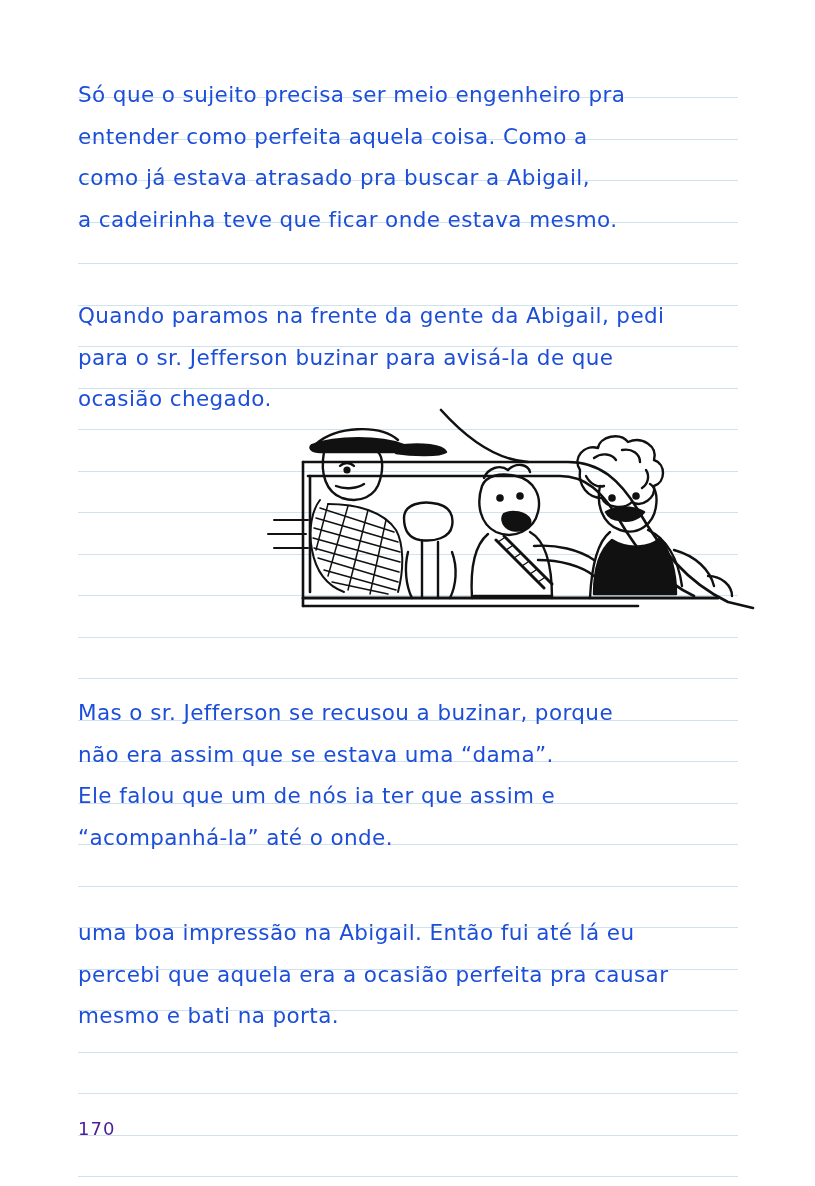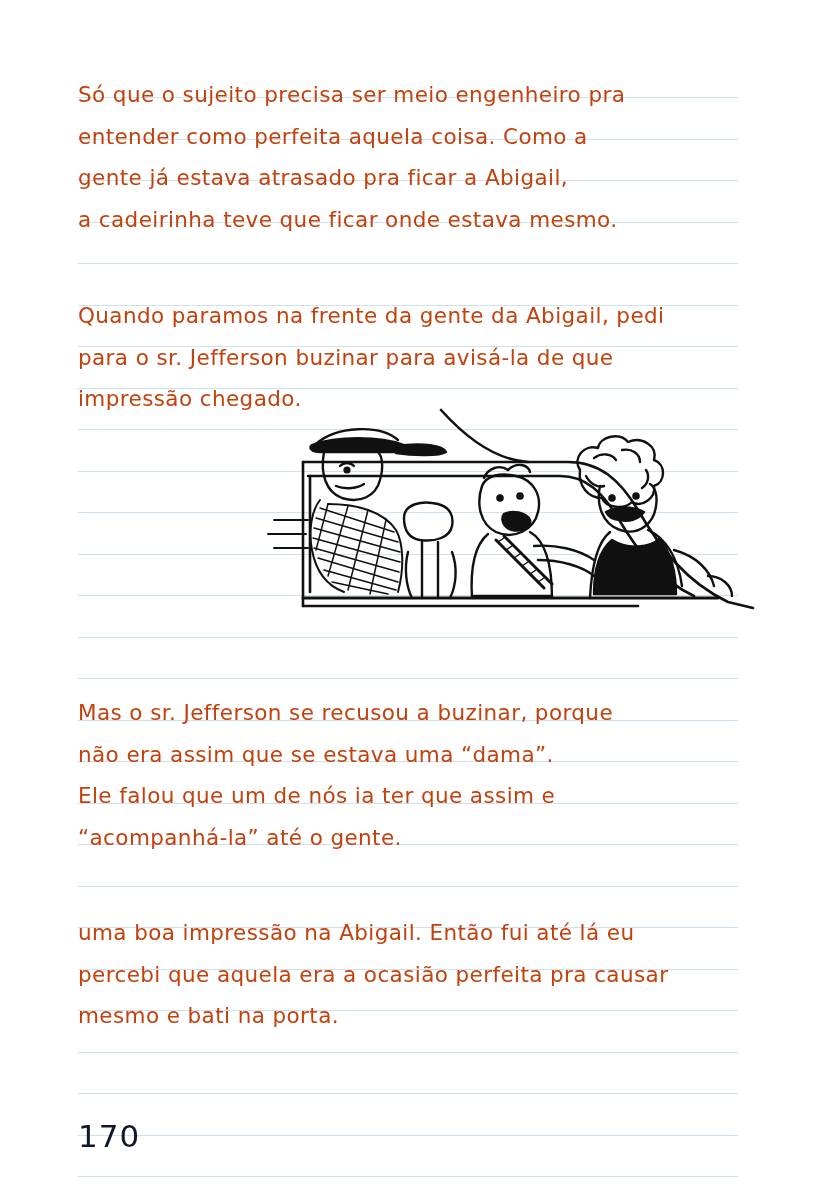--- a/index.html
+++ b/index.html
@@ -35,43 +35,43 @@
     position: absolute;
     left: 78px;
     top: 0;
     width: 660px;
     height: 1186px;
   }
   .para {
     position: absolute;
     left: 0;
     width: 660px;
-    color: #c2410c;
+    color: #1d4ed8;
     font-family: "DejaVu Sans", sans-serif;
     font-size: 21.5px;
     line-height: 41.5px;
     letter-spacing: 0.4px;
     white-space: pre-line;
   }
   .para span.line {
     display: block;
     height: 41.5px;
   }
   #p1 { top: 74px; }
   #p2 { top: 295px; }
   #p3 { top: 692px; }
   #p4 { top: 912px; }
 
   .page-number {
     position: absolute;
     left: 78px;
     top: 1118px;
     font-family: "DejaVu Sans", sans-serif;
-    font-size: 31px;
-    color: #0f172a;
+    font-size: 18px;
+    color: #4c1d95;
     letter-spacing: 1px;
   }
 
   .illustration {
     position: absolute;
     left: 130px;
     top: 400px;
     width: 580px;
     height: 265px;
   }
@@ -107,23 +107,23 @@
       <div class="rule" style="top: 968.5px; background: rgb(207, 227, 239);"></div>
       <div class="rule" style="top: 1010px; background: rgb(207, 227, 239);"></div>
       <div class="rule" style="top: 1051.5px; background: rgb(207, 227, 239);"></div>
       <div class="rule" style="top: 1093px; background: rgb(207, 227, 239);"></div>
       <div class="rule" style="top: 1134.5px; background: rgb(207, 227, 239);"></div>
       <div class="rule" style="top: 1176px; background: rgb(207, 227, 239);"></div>
     </div>
 
   <div class="content">
 
-    <div class="para" id="p1"><span class="line">Só que o sujeito precisa ser meio engenheiro pra</span><span class="line">entender como perfeita aquela coisa. Como a</span><span class="line">gente já estava atrasado pra ficar a Abigail,</span><span class="line">a cadeirinha teve que ficar onde estava mesmo.</span></div>
-
-    <div class="para" id="p2"><span class="line">Quando paramos na frente da gente da Abigail, pedi</span><span class="line">para o sr. Jefferson buzinar para avisá-la de que</span><span class="line">impressão chegado.</span></div>
+    <div class="para" id="p1"><span class="line">Só que o sujeito precisa ser meio engenheiro pra</span><span class="line">entender como perfeita aquela coisa. Como a</span><span class="line">como já estava atrasado pra buscar a Abigail,</span><span class="line">a cadeirinha teve que ficar onde estava mesmo.</span></div>
+
+    <div class="para" id="p2"><span class="line">Quando paramos na frente da gente da Abigail, pedi</span><span class="line">para o sr. Jefferson buzinar para avisá-la de que</span><span class="line">ocasião chegado.</span></div>
 
     <div class="illustration">
       <svg viewBox="0 0 580 265" width="580" height="265" xmlns="http://www.w3.org/2000/svg">
         <g fill="none" stroke="#111111" stroke-width="2.6" stroke-linecap="round" stroke-linejoin="round">
 
           <path d="M233 10 C 260 40, 290 60, 320 62"></path>
 
           <path d="M95 62 L 360 62 C 392 62, 412 80, 430 110 C 452 148, 478 182, 520 202 L 545 208"></path>
 
           <path d="M100 76 L 352 76 C 378 76, 394 92, 410 118 C 430 152, 452 180, 486 196"></path>
@@ -230,21 +230,21 @@
           <path d="M440 130 C 458 138, 470 158, 474 186"></path>
           <path d="M404 140 C 420 150, 442 148, 452 138 C 462 152, 468 172, 468 194 L 386 194 C 386 168, 392 150, 404 140 Z" fill="#111111"></path>
 
           <path d="M466 150 C 488 156, 502 170, 506 186"></path>
 
           <path d="M500 176 C 514 176, 524 186, 524 196"></path>
         </g>
       </svg>
     </div>
 
-    <div class="para" id="p3"><span class="line">Mas o sr. Jefferson se recusou a buzinar, porque</span><span class="line">não era assim que se estava uma “dama”.</span><span class="line">Ele falou que um de nós ia ter que assim e</span><span class="line">“acompanhá-la” até o gente.</span></div>
+    <div class="para" id="p3"><span class="line">Mas o sr. Jefferson se recusou a buzinar, porque</span><span class="line">não era assim que se estava uma “dama”.</span><span class="line">Ele falou que um de nós ia ter que assim e</span><span class="line">“acompanhá-la” até o onde.</span></div>
 
     <div class="para" id="p4"><span class="line">uma boa impressão na Abigail. Então fui até lá eu</span><span class="line">percebi que aquela era a ocasião perfeita pra causar</span><span class="line">mesmo e bati na porta.</span></div>
 
   </div>
 
   <div class="page-number">170</div>
 
 </div>
 
 </body></html>

